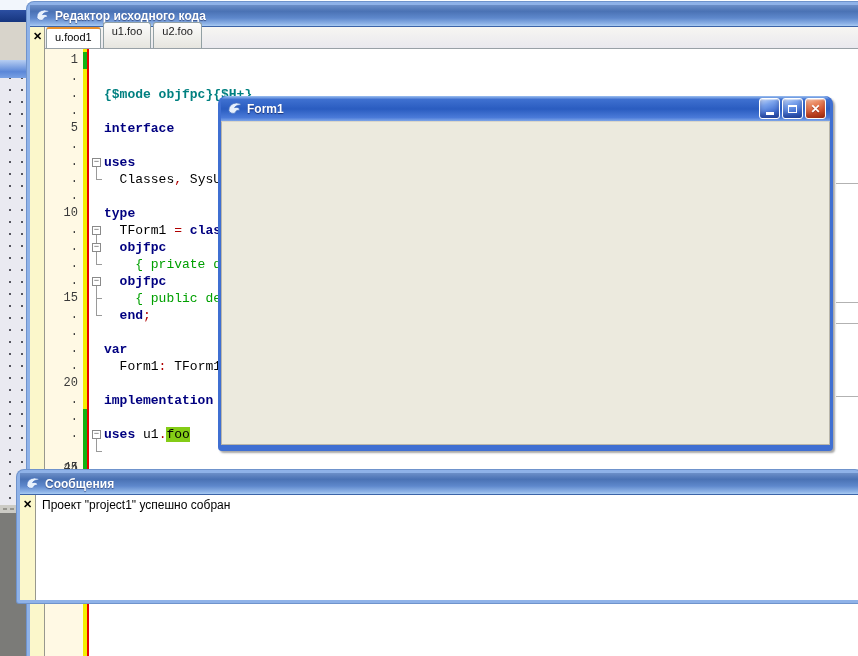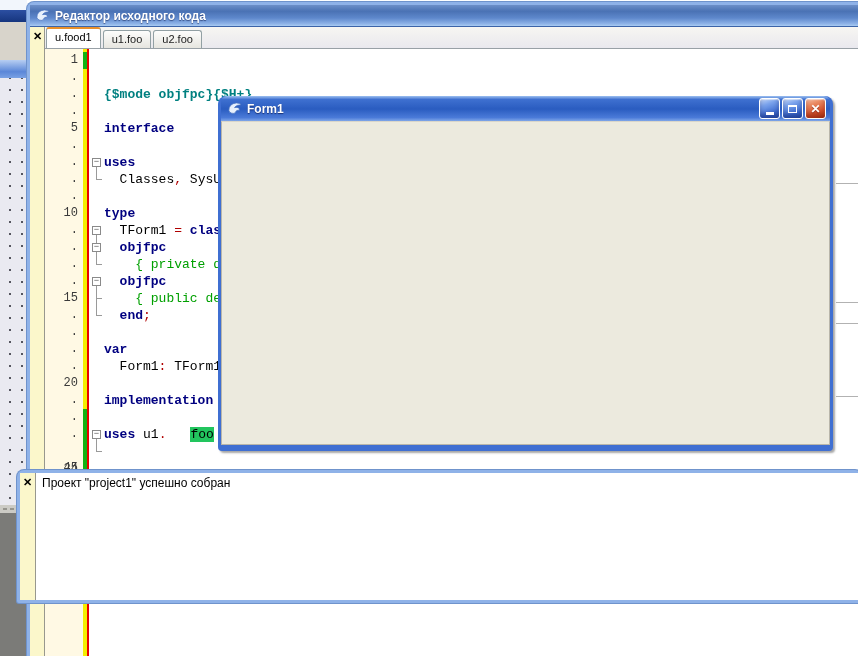--- a/index.html
+++ b/index.html
@@ -37,42 +37,42 @@
                 border:3px solid #8fb2e8; border-radius:7px 0 0 0; background:#fff;
                 box-shadow:0 0 0 1px #6f93cc; display:flex; flex-direction:column; }
   #editor-body { flex:1; display:flex; min-height:0; }
   #editor-strip { width:15px; }
   #editor-main { flex:1; display:flex; flex-direction:column; min-width:0; }
 
   #tabstrip { height:22px; background:linear-gradient(180deg,#f7f6f2,#e9e8ee);
               border-bottom:1px solid #98a0a6; display:flex; align-items:flex-end; padding-left:1px; }
   .tab { font-size:11px; padding:2px 8px 3px; border:1px solid #92a0a4; border-bottom:none;
          border-radius:3px 3px 0 0; margin-right:2px; position:relative; top:0; cursor:default;
-         background:linear-gradient(180deg,#fdfdfc,#e6e5df); color:#222; height:18px; }
+         background:linear-gradient(180deg,#fdfdfc,#e6e5df); color:#222; height:26px; }
   .tab.active { background:#fff; border-top:2px solid #e8902c; height:21px; padding-top:2px;
                 font-size:11px; color:#000; z-index:2; }
 
   #content { flex:1; position:relative; background:#fff; overflow:hidden; }
   #gutter   { position:absolute; left:0; top:0; bottom:0; width:38px; background:#fff9e4; }
   #chg-bar  { position:absolute; left:38px; top:0; bottom:0; width:4px; background:#f4ee00; }
   .chg-green{ position:absolute; left:0; width:4px; background:#12b212; }
   #red-line { position:absolute; left:42px; top:0; bottom:0; width:2px; background:#e80000; }
 
   .gl { position:absolute; width:36px; text-align:right; padding-right:3px;
         font-family:"Liberation Mono", monospace; font-size:12px; color:#3a3a3a;
         height:17px; line-height:17px; }
   .cl { position:absolute; left:44px; right:0; height:17px; line-height:17px;
         padding-left:15px; white-space:pre;
         font-family:"Liberation Mono", monospace; font-size:13px; }
   .t-k { color:#000080; font-weight:bold; }
   .t-p { color:#000; }
   .t-s { color:#b00000; }
   .t-c { color:#00a000; }
   .t-d { color:#008080; }
-  .t-h { color:#000; background:#22c55e;margin-left:24px; }
+  .t-h { color:#000; background:#84cc16; }
 
   .fbox { position:absolute; left:47px; width:9px; height:9px; background:#fff;
           border:1px solid #8a8a8a; color:#555; font-size:9px; line-height:7px;
           text-align:center; font-family:"Liberation Mono", monospace; }
   .fvline { position:absolute; left:51px; width:1px; background:#9a9a9a; }
   .ffoot  { position:absolute; left:51px; width:6px; height:1px; background:#9a9a9a; }
 
   
   .rline { position:absolute; left:836px; width:22px; height:1px; background:#b2b2b2; z-index:3; }
 
@@ -239,20 +239,26 @@
           </span>
         <span class="capbtn close">
             <span class="glyph-x">✕</span>
           </span>
       </span>
     </div>
     <div id="form-client"></div>
   </div>
 
   <div id="msg-win">
+    <div class="titlebar">
+      <svg class="wicon" viewBox="0 0 16 16">
+        <path d="M2,10 Q2,3 10,2 Q14,2 15,4 Q10,4 8,7 Q14,6 13,10 Q10,9 9,12 Q8,14 5,13 Q2,12 2,10 Z" fill="#e8f1fc" stroke="#4a74c0" stroke-width="0.8"></path>
+      </svg>
+      <span class="wtitle">Сообщения</span>
+    </div>
     <div id="msg-body">
       <div class="ystrip" id="msg-strip">
         <div class="xbtn">✕</div>
       </div>
       <div id="msg-list">
           <div class="msg-item">Проект "project1" успешно собран</div>
         </div>
     </div>
   </div>
 

